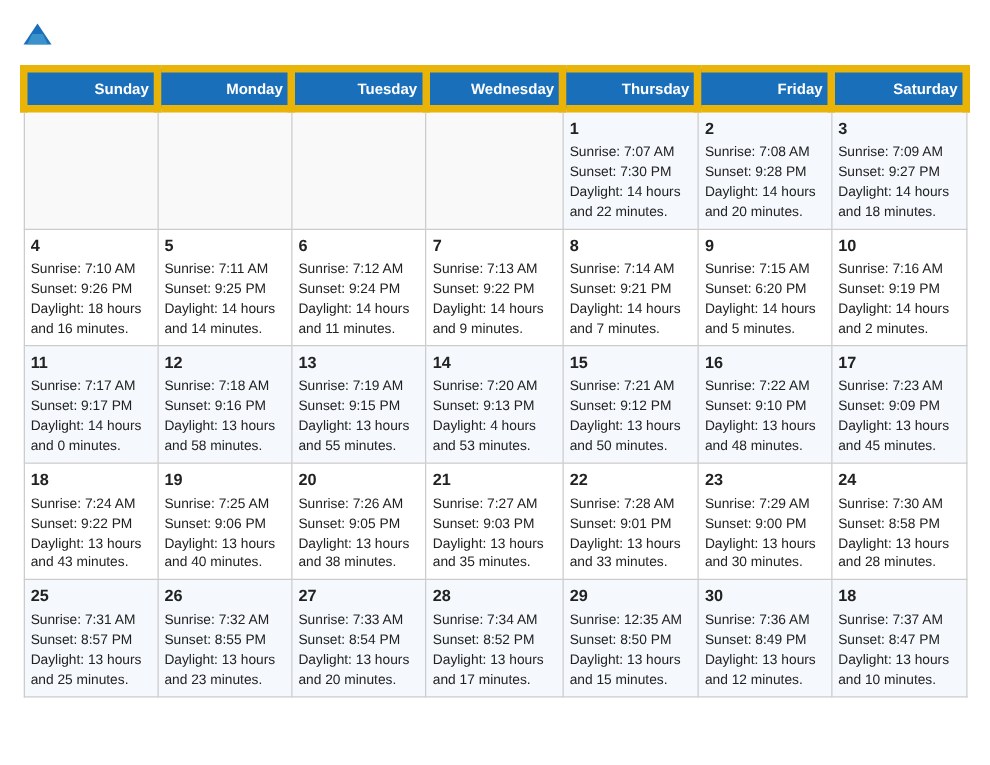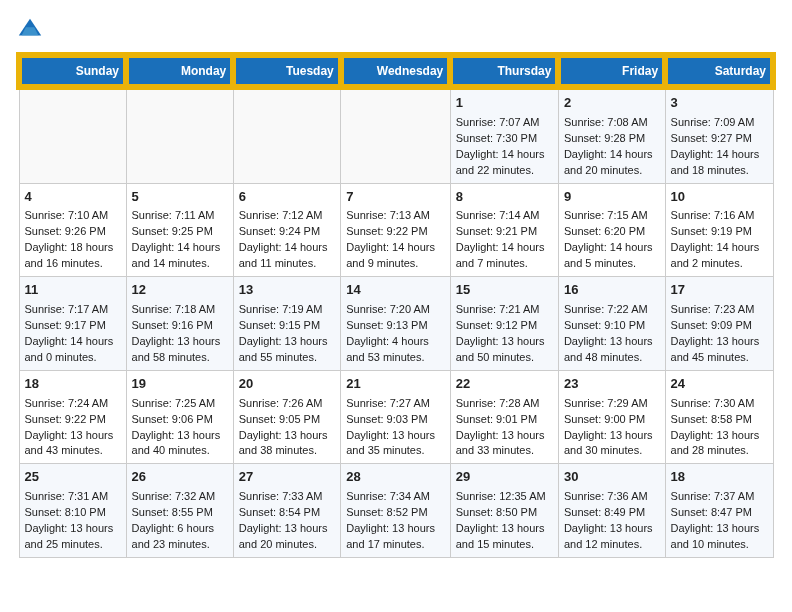--- a/index.html
+++ b/index.html
@@ -276,28 +276,28 @@
             <span class="day-number">24</span>
             <div>Sunrise: 7:30 AM</div>
             <div>Sunset: 8:58 PM</div>
             <div>Daylight: 13 hours and 28 minutes.</div>
           </td>
         </tr>
         <tr>
           <td>
             <span class="day-number">25</span>
             <div>Sunrise: 7:31 AM</div>
-            <div>Sunset: 8:10 PM</div>
+            <div>Sunset: 8:57 PM</div>
             <div>Daylight: 13 hours and 25 minutes.</div>
           </td>
           <td>
             <span class="day-number">26</span>
             <div>Sunrise: 7:32 AM</div>
             <div>Sunset: 8:55 PM</div>
-            <div>Daylight: 6 hours and 23 minutes.</div>
+            <div>Daylight: 13 hours and 23 minutes.</div>
           </td>
           <td>
             <span class="day-number">27</span>
             <div>Sunrise: 7:33 AM</div>
             <div>Sunset: 8:54 PM</div>
             <div>Daylight: 13 hours and 20 minutes.</div>
           </td>
           <td>
             <span class="day-number">28</span>
             <div>Sunrise: 7:34 AM</div>

